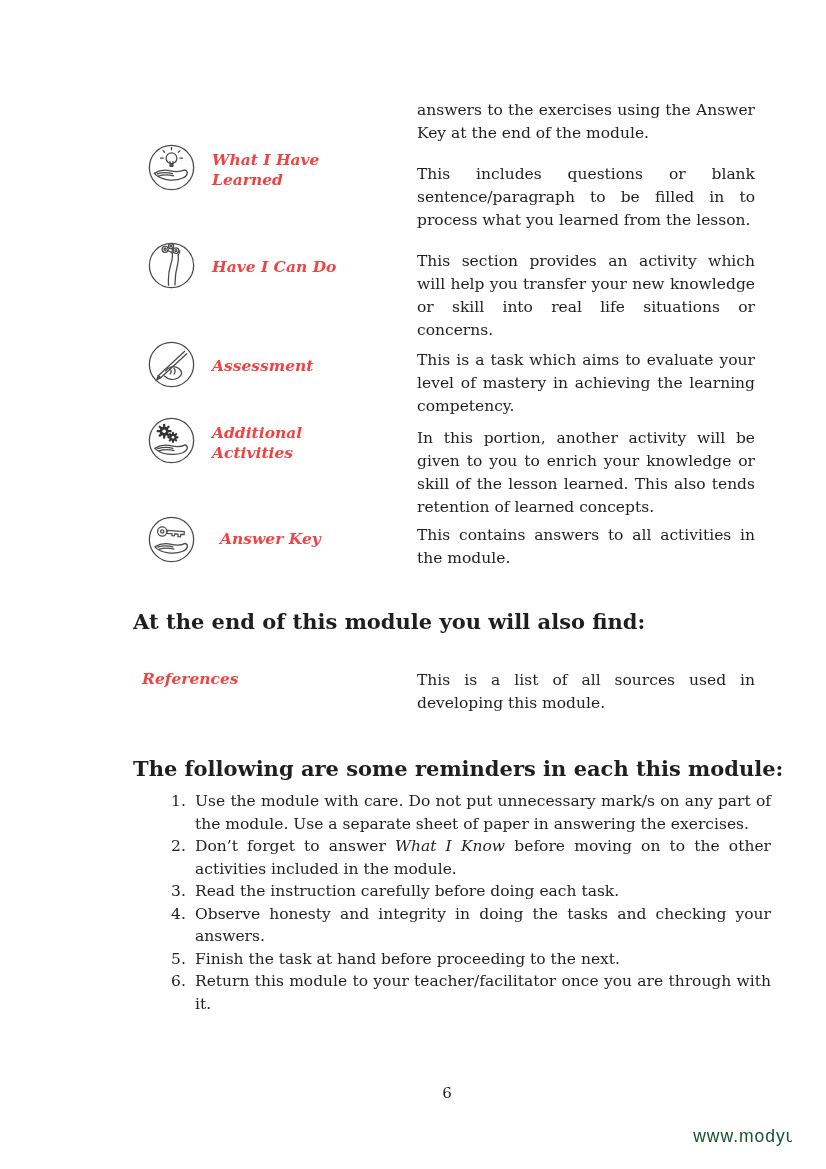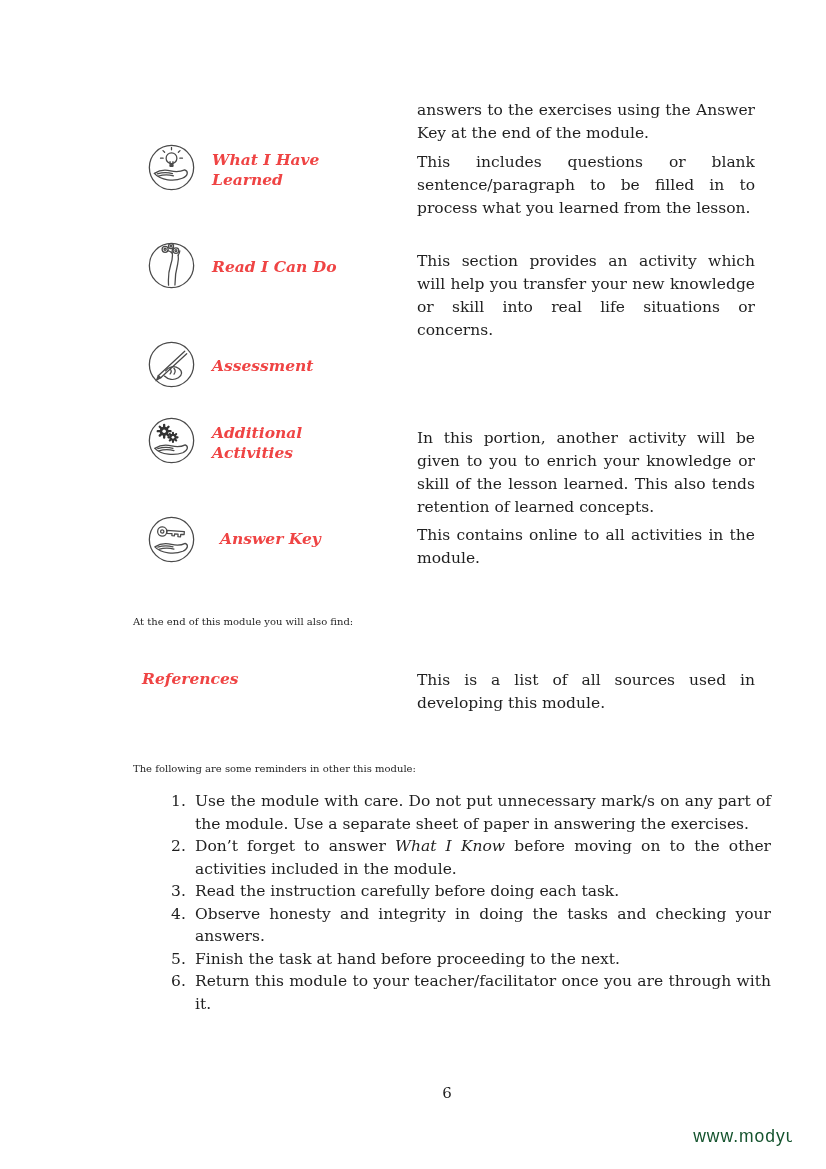--- a/index.html
+++ b/index.html
@@ -21,22 +21,23 @@
   }
   .label{
     width:162px;
     font-size:15.5px;
     line-height:20px;
     font-weight:bold;
     font-style:italic;
     color:#ef4444;
   }
   .heading{
-    font-size:10px;
+    font-size:21px;
     line-height:22px;
+    font-weight:bold;
   }
   .icon-badge{width:49px;height:49px;display:block;}
   .icon-badge svg{display:block;}
   ol.reminders{
     list-style:none;
     margin:0;padding:0;
     counter-reset:rem;
     width:600px;
     font-size:15.5px;
     line-height:22.5px;
@@ -77,49 +78,50 @@
       <circle cx="25" cy="25" r="22.6"></circle>
       <circle cx="25" cy="15.5" r="5.5"></circle>
       <path d="M23.5 19 L23.5 21.3 M26.5 19 L26.5 21.3"></path>
       <rect x="22.8" y="21.4" width="4.4" height="3" rx="1" fill="#4a4a4a" stroke="none"></rect>
       <path d="M25 7 V4.5 M18 9.5 L16.3 7.8 M32 9.5 L33.7 7.8 M16.5 15.5 H13.8 M33.5 15.5 H36.2"></path>
       <path d="M7.5 31 C13 27.5 18.5 27 24 28.5 C29 29.8 34 29.5 38.5 27.5 C42.5 29 42 33.5 36 36 C28 39.3 14 38.5 7.5 31 Z"></path>
       <path d="M10.5 31.5 C16 29.7 21 29.7 26 31.2 M11.5 33.8 C17 32 22 32 27 33.5"></path>
     </svg>
   </div>
   <div class="abs label" style="left:178px;top:150px;">What I Have Learned</div>
-  <div class="abs desc" style="left:383px;top:151px;">This includes questions or blank sentence/paragraph to be filled in to process what you learned from the lesson.</div>
+  <div class="abs desc" style="left:383px;top:163px;">This includes questions or blank sentence/paragraph to be filled in to process what you learned from the lesson.</div>
 
   <div class="abs icon-badge" style="left:113px;top:241px;">
     <svg width="49" height="49" viewBox="0 0 50 50" fill="none" stroke="#4a4a4a" stroke-width="1.3" stroke-linecap="round">
       <circle cx="25" cy="25" r="22.6"></circle>
       <path d="M22 45 C21.5 37 22 31 24 25 C25.5 20.5 26.5 16.5 25.8 12.5"></path>
       <path d="M28.5 45 C28.5 38 29.5 30 31.3 23.5 C32.1 20.5 32.3 17.5 31.8 14.5"></path>
       <path d="M25.8 12.5 C24.3 10.8 22.8 10 21 9.7 M25.8 12.5 C25.4 10.2 25.8 8.2 26.8 7 M31.8 14.5 C32.8 13 33.4 11.6 33.5 10"></path>
       <circle cx="18.5" cy="8.5" r="3.1"></circle>
       <circle cx="18.5" cy="8.5" r="1.1"></circle>
       <circle cx="24.5" cy="5.2" r="2.6"></circle>
       <circle cx="24.5" cy="5.2" r="0.9"></circle>
       <circle cx="29.5" cy="9.8" r="2.9"></circle>
       <circle cx="29.5" cy="9.8" r="1"></circle>
     </svg>
   </div>
-  <div class="abs label" style="left:178px;top:257px;">Read I Can Do</div>
+  <div class="abs label" style="left:178px;top:257px;">Have I Can Do</div>
   <div class="abs desc" style="left:383px;top:250px;">This section provides an activity which will help you transfer your new knowledge or skill into real life situations or concerns.</div>
 
   <div class="abs icon-badge" style="left:113px;top:340px;">
     <svg width="49" height="49" viewBox="0 0 50 50" fill="none" stroke="#4a4a4a" stroke-width="1.3" stroke-linecap="round">
       <circle cx="25" cy="25" r="22.6"></circle>
       <path d="M11.5 36.5 L38.5 11.5 M14 38.5 L40.5 14"></path>
       <path d="M11.5 36.5 L9.8 40.8 L14 38.5 Z" fill="#4a4a4a"></path>
       <path d="M19 31.5 C22 27 28 26 32.5 29 C36.5 31.8 36 36.2 32 38.6 C27 41.5 21.5 40.5 17.8 36.8"></path>
       <path d="M23.5 29.5 C25 31 25 33 23.6 34.6 M27.5 28.8 C29 30.4 29 32.8 27.6 34.8"></path>
     </svg>
   </div>
   <div class="abs label" style="left:178px;top:356px;">Assessment</div>
+  <div class="abs desc" style="left:383px;top:349px;">This is a task which aims to evaluate your level of mastery in achieving the learning competency.</div>
 
   <div class="abs icon-badge" style="left:113px;top:416px;">
     <svg width="49" height="49" viewBox="0 0 50 50" fill="none" stroke="#4a4a4a" stroke-width="1.3" stroke-linecap="round">
       <circle cx="25" cy="25" r="22.6"></circle>
       <g stroke="#333333" stroke-width="2.4">
         <path d="M17.5 9 V22 M11 15.5 H24 M13 11 L22 20 M22 11 L13 20"></path>
       </g>
       <circle cx="17.5" cy="15.5" r="4.6" fill="#333333" stroke="none"></circle>
       <circle cx="17.5" cy="15.5" r="1.8" fill="#ffffff" stroke="none"></circle>
       <g stroke="#333333" stroke-width="2.1">
@@ -140,28 +142,28 @@
       <g transform="rotate(4 25 18)">
         <circle cx="15.5" cy="17.5" r="4.7"></circle>
         <circle cx="15.5" cy="17.5" r="1.7"></circle>
         <path d="M20.2 16 H38 V19 H34.5 V21.6 H31.8 V19 H28.2 V21 H25.6 V19 H20.2 Z"></path>
       </g>
       <path d="M8 32.5 C13.5 29 19 28.5 25 30 C30 31.3 35 31 39 29 C42.5 30.5 42 34.5 36.5 37 C28.5 40.2 14.5 39.4 8 32.5 Z"></path>
       <path d="M11 32.8 C16.5 31 21.5 31 26.5 32.5 M12 35 C17.5 33.3 22.5 33.3 27.5 34.8"></path>
     </svg>
   </div>
   <div class="abs label" style="left:178px;top:529px;margin-left:8px;">Answer Key</div>
-  <div class="abs desc" style="left:383px;top:524px;">This contains online to all activities in the module.</div>
+  <div class="abs desc" style="left:383px;top:524px;">This contains answers to all activities in the module.</div>
 
   <div class="abs heading" style="left:99px;top:611px;">At the end of this module you will also find:</div>
 
   <div class="abs desc" style="left:383px;top:669px;">This is a list of all sources used in developing this module.</div>
   <div class="abs label" style="left:108px;top:669px;width:200px;">References</div>
 
-  <div class="abs heading" style="left:99px;top:758px;">The following are some reminders in other this module:</div>
+  <div class="abs heading" style="left:99px;top:758px;">The following are some reminders in each this module:</div>
 
   <ol class="reminders abs" style="left:137px;top:790px;">
     <li><span>Use the module with care. Do not put unnecessary mark/s on any part of the module. Use a separate sheet of paper in answering the exercises.</span></li>
     <li><span>Don’t forget to answer </span><span class="ital">What I Know</span><span> before moving on to the other activities included in the module.</span></li>
     <li><span>Read the instruction carefully before doing each task.</span></li>
     <li><span>Observe honesty and integrity in doing the tasks and checking your answers.</span></li>
     <li><span>Finish the task at hand before proceeding to the next.</span></li>
     <li><span>Return this module to your teacher/facilitator once you are through with it.</span></li>
   </ol>
 

